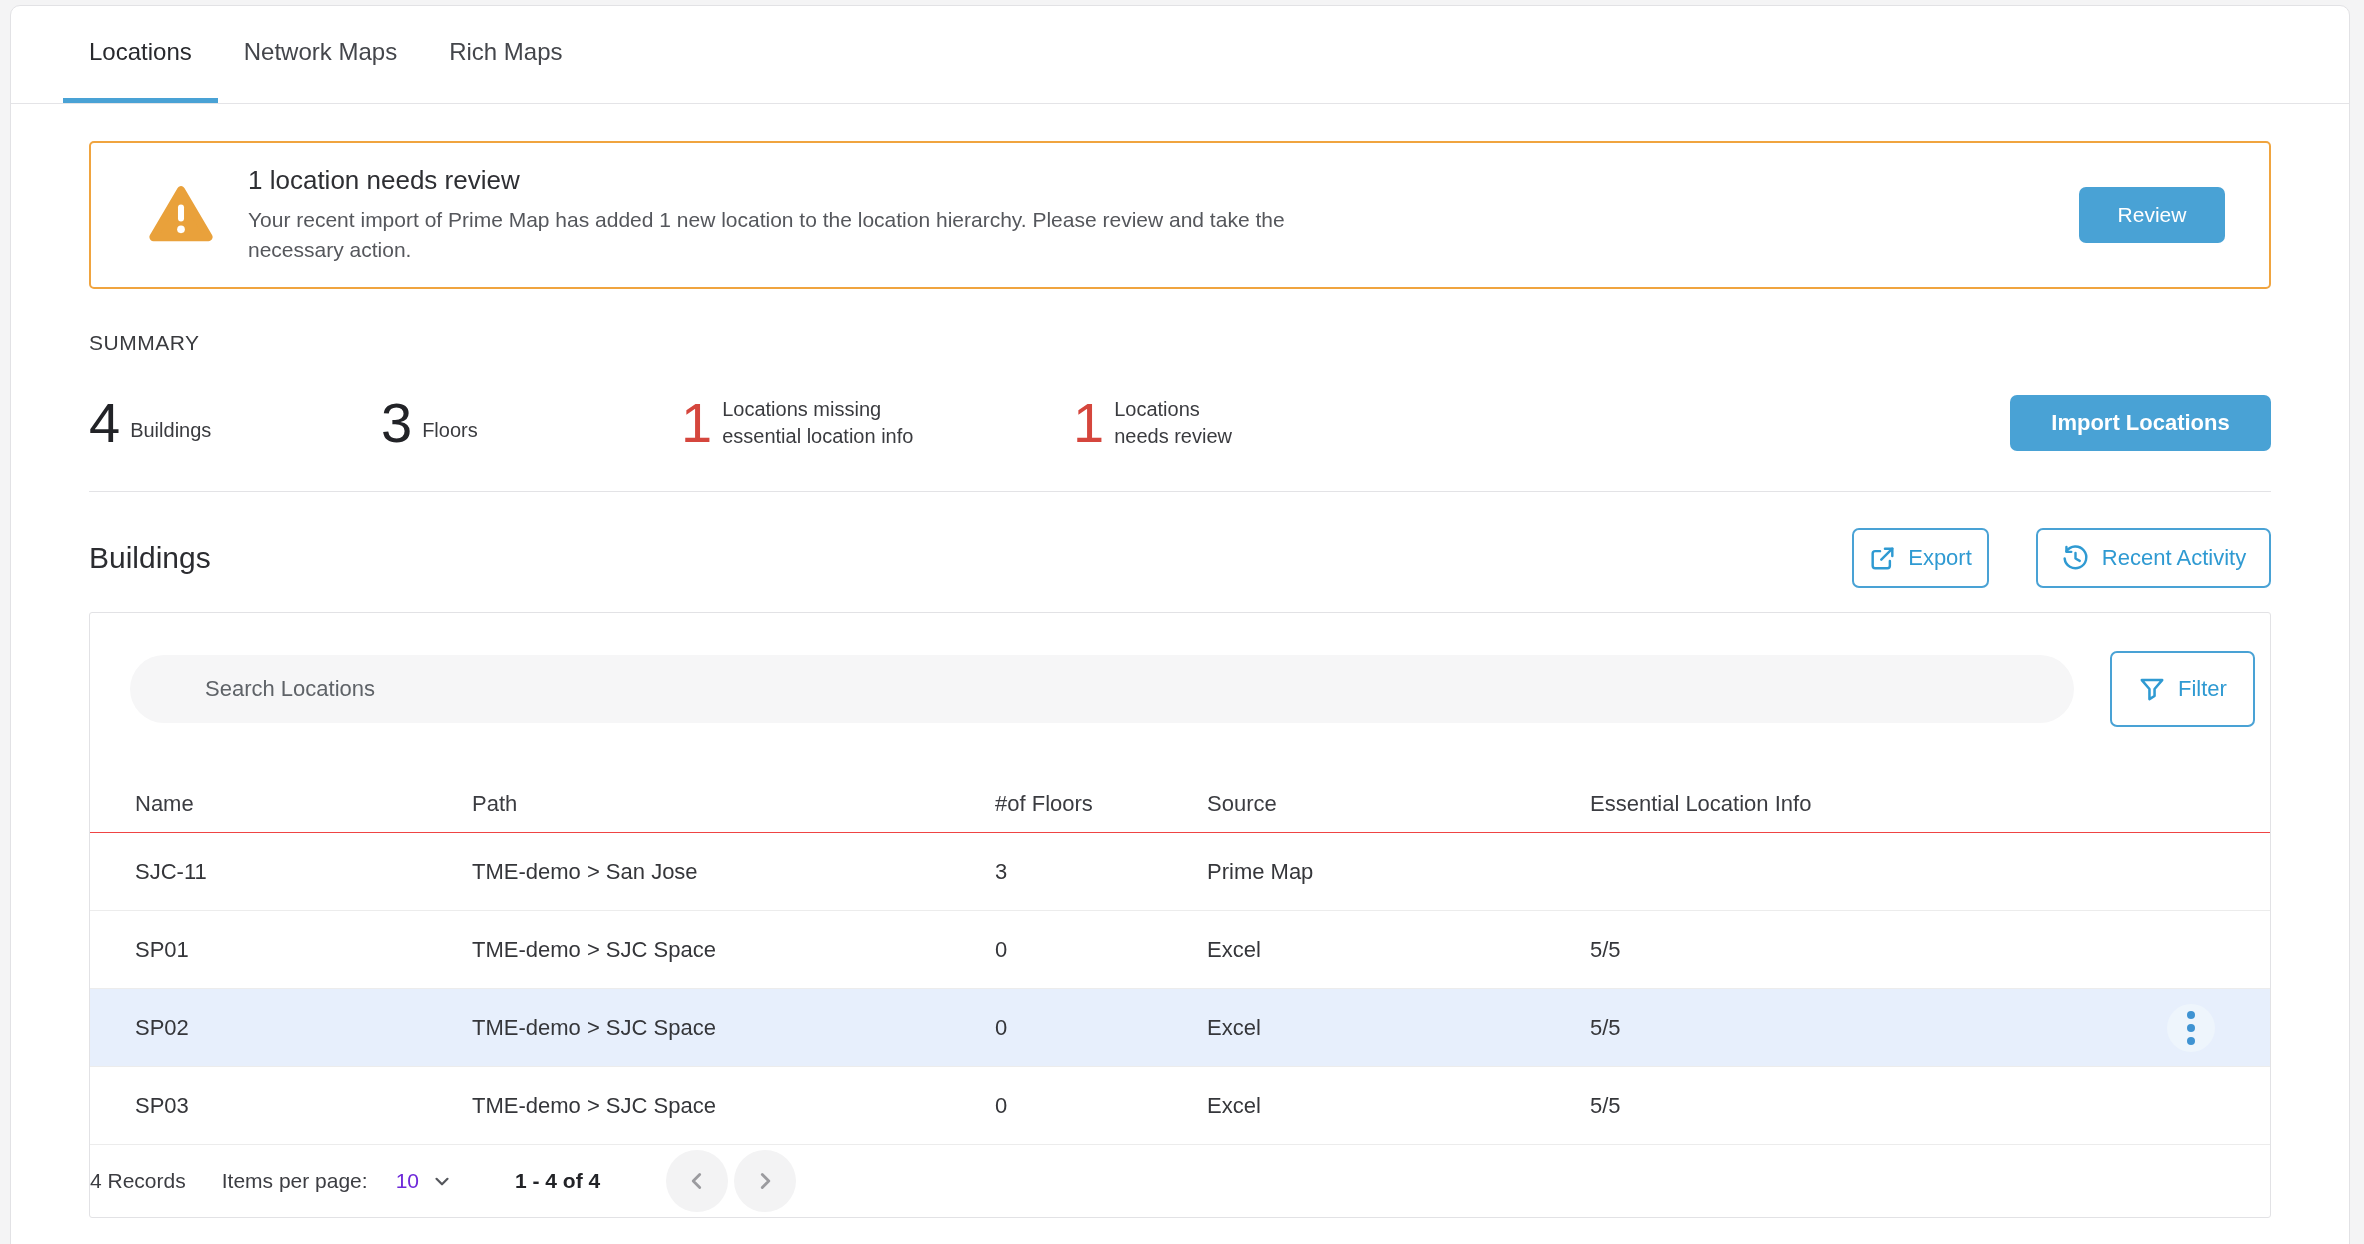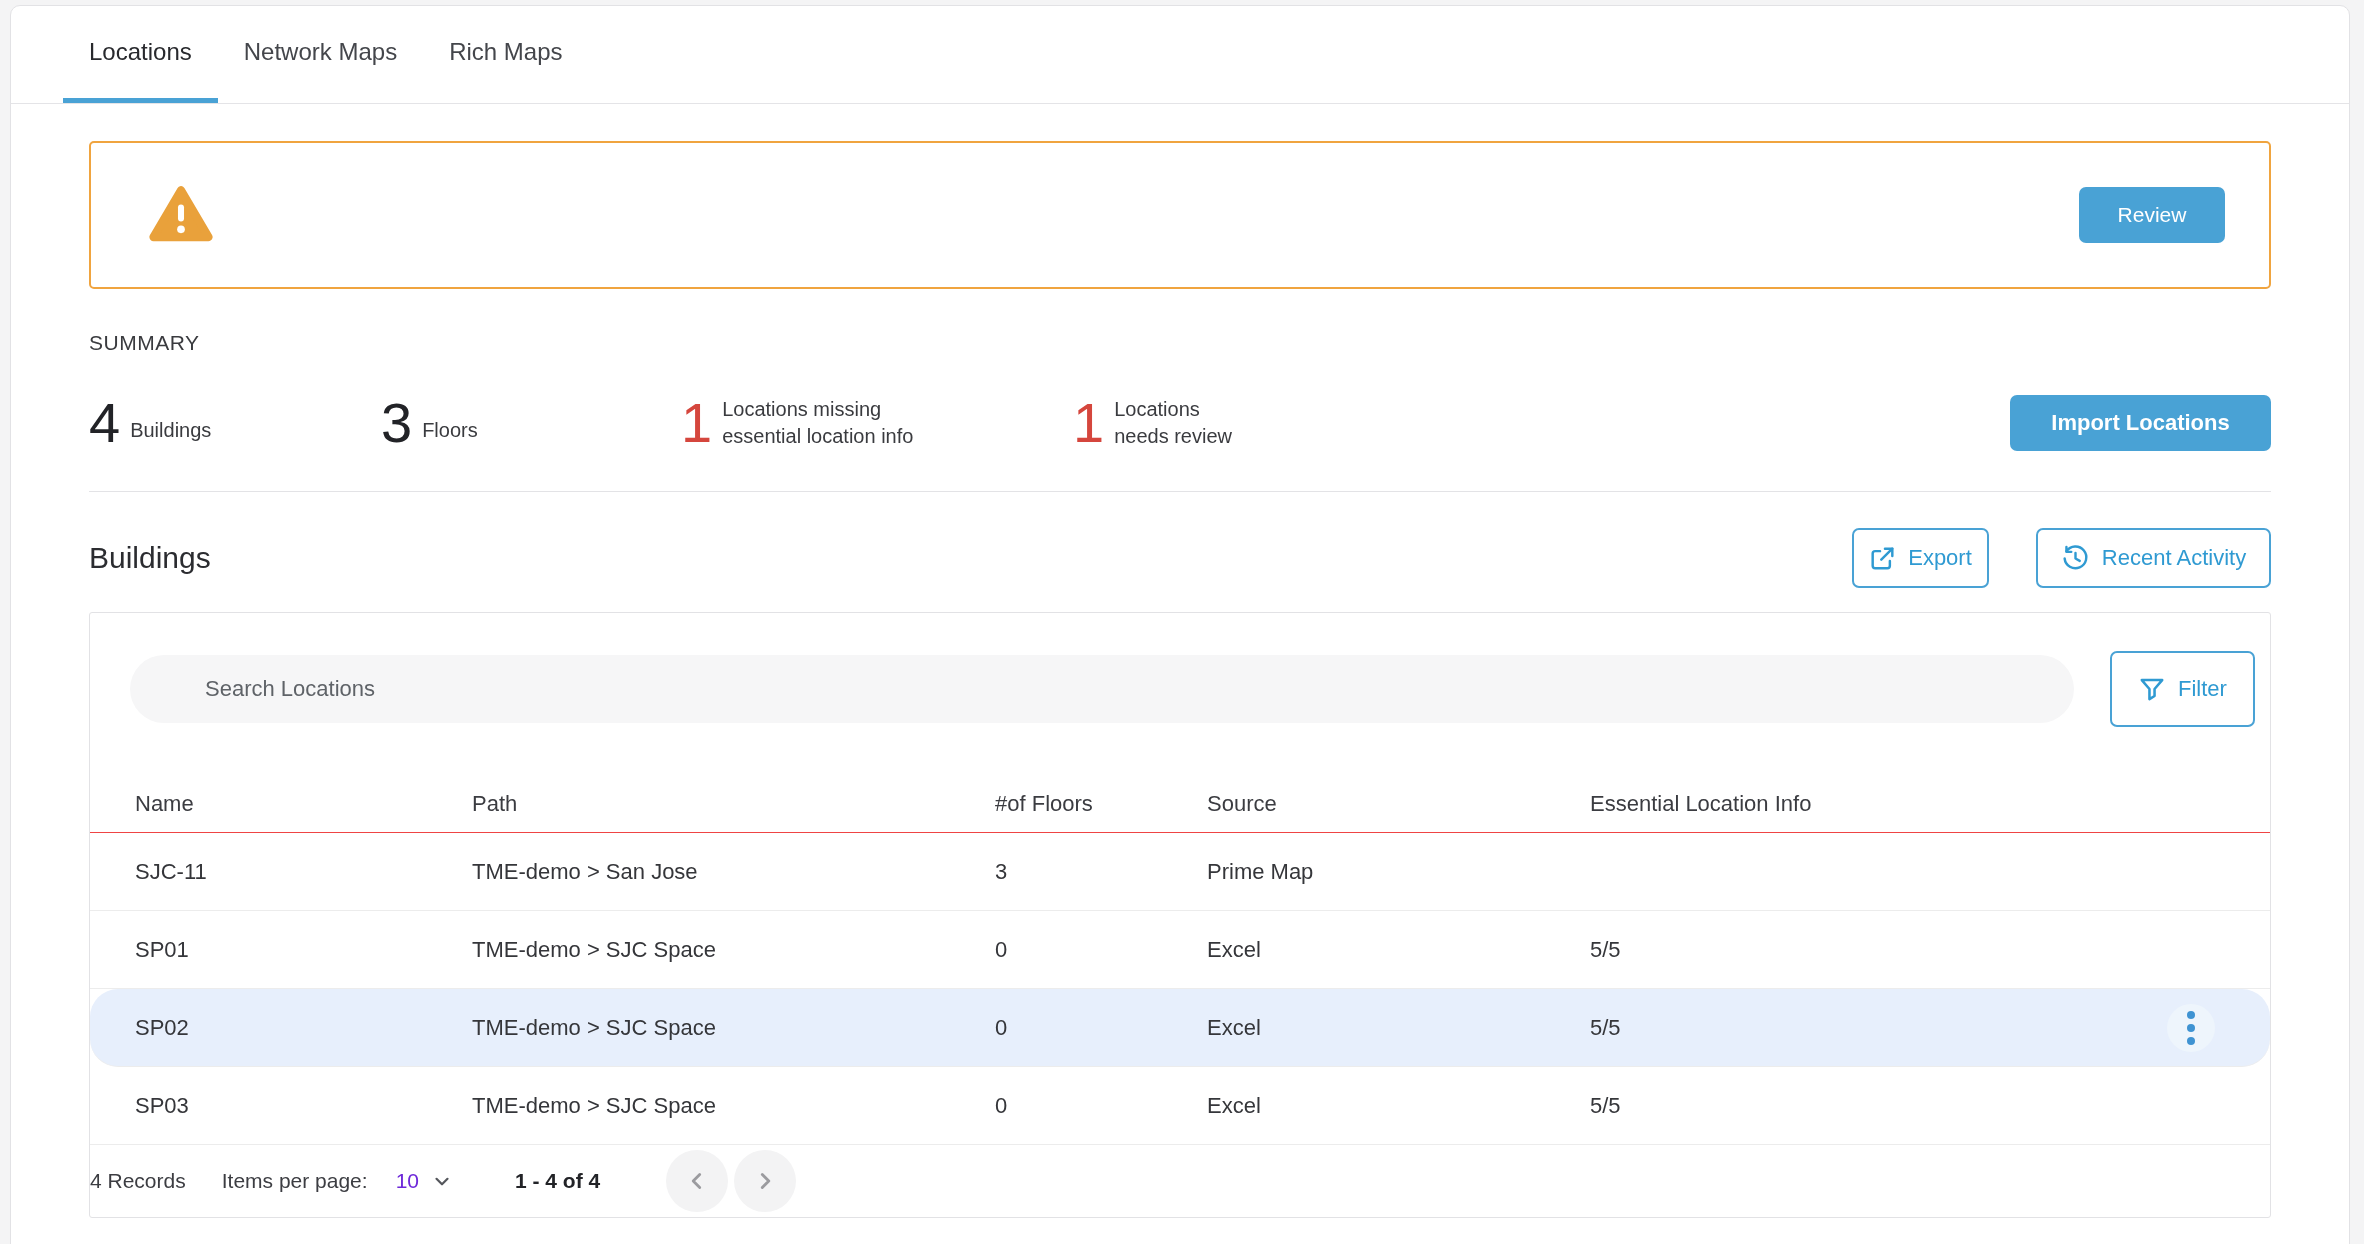--- a/index.html
+++ b/index.html
@@ -56,21 +56,21 @@
   .search-input::placeholder { color:#5f6368; }
   .filter-btn { margin-left:36px; width:145px; height:76px; }
   
   .thead, .trow { display:grid; grid-template-columns:382px 523px 212px 383px 1fr;
     align-items:center; }
   .thead > div:first-child, .trow > div:first-child { padding-left:45px; }
   .thead { margin-top:48px; height:58px; font-size:22px; color:#3b3c41;
     border-bottom:1px solid #ef4444; }
   .trow { height:78px; font-size:22px; color:#35363a; border-bottom:1px solid #ececec;
     position:relative; }
-  .trow.selected { background:#e7effc;border-radius:28px; }
+  .trow.selected { background:#e7effc; }
   .cell-essential { display:flex; align-items:center; gap:10px; }
   .kebab { position:absolute; right:55px; top:50%; transform:translateY(-50%);
     width:48px; height:48px; border-radius:50%; background:#eef5fc;
     display:flex; flex-direction:column; align-items:center; justify-content:center; gap:5px;
     cursor:pointer; }
   .kebab span { width:8px; height:8px; border-radius:50%; background:#3f93d2; }
   
   .pagination { flex:1; display:flex; align-items:center; justify-content:flex-start;
     padding-right:14px; font-size:21px; color:#3c3d42; }
   .pg-records { margin-right:36px; }
@@ -95,20 +95,24 @@
   <div class="content">
 
     <div class="alert">
       <span class="ic alert-icon">
         <svg width="66" height="62" viewBox="0 0 24 22">
           <path d="M12 2 L22 19 H2 Z" fill="#e9a13b" stroke="#e9a13b" stroke-width="3" stroke-linejoin="round"></path>
           <rect x="10.9" y="7.2" width="2.2" height="6.2" rx="1.1" fill="#ffffff"></rect>
           <circle cx="12" cy="16.2" r="1.4" fill="#ffffff"></circle>
         </svg>
       </span>
+      <div class="alert-text">
+        <div class="alert-title">1 location needs review</div>
+        <div class="alert-body">Your recent import of Prime Map has added 1 new location to the location hierarchy. Please review and take the necessary action.</div>
+      </div>
       <button class="review-btn">Review</button>
     </div>
 
     <div class="summary-label">SUMMARY</div>
 
     <div class="stats-row">
       <div class="stat bottom-lbl stat-1">
         <div class="num">4</div>
         <div class="lbl">Buildings</div>
       </div>

